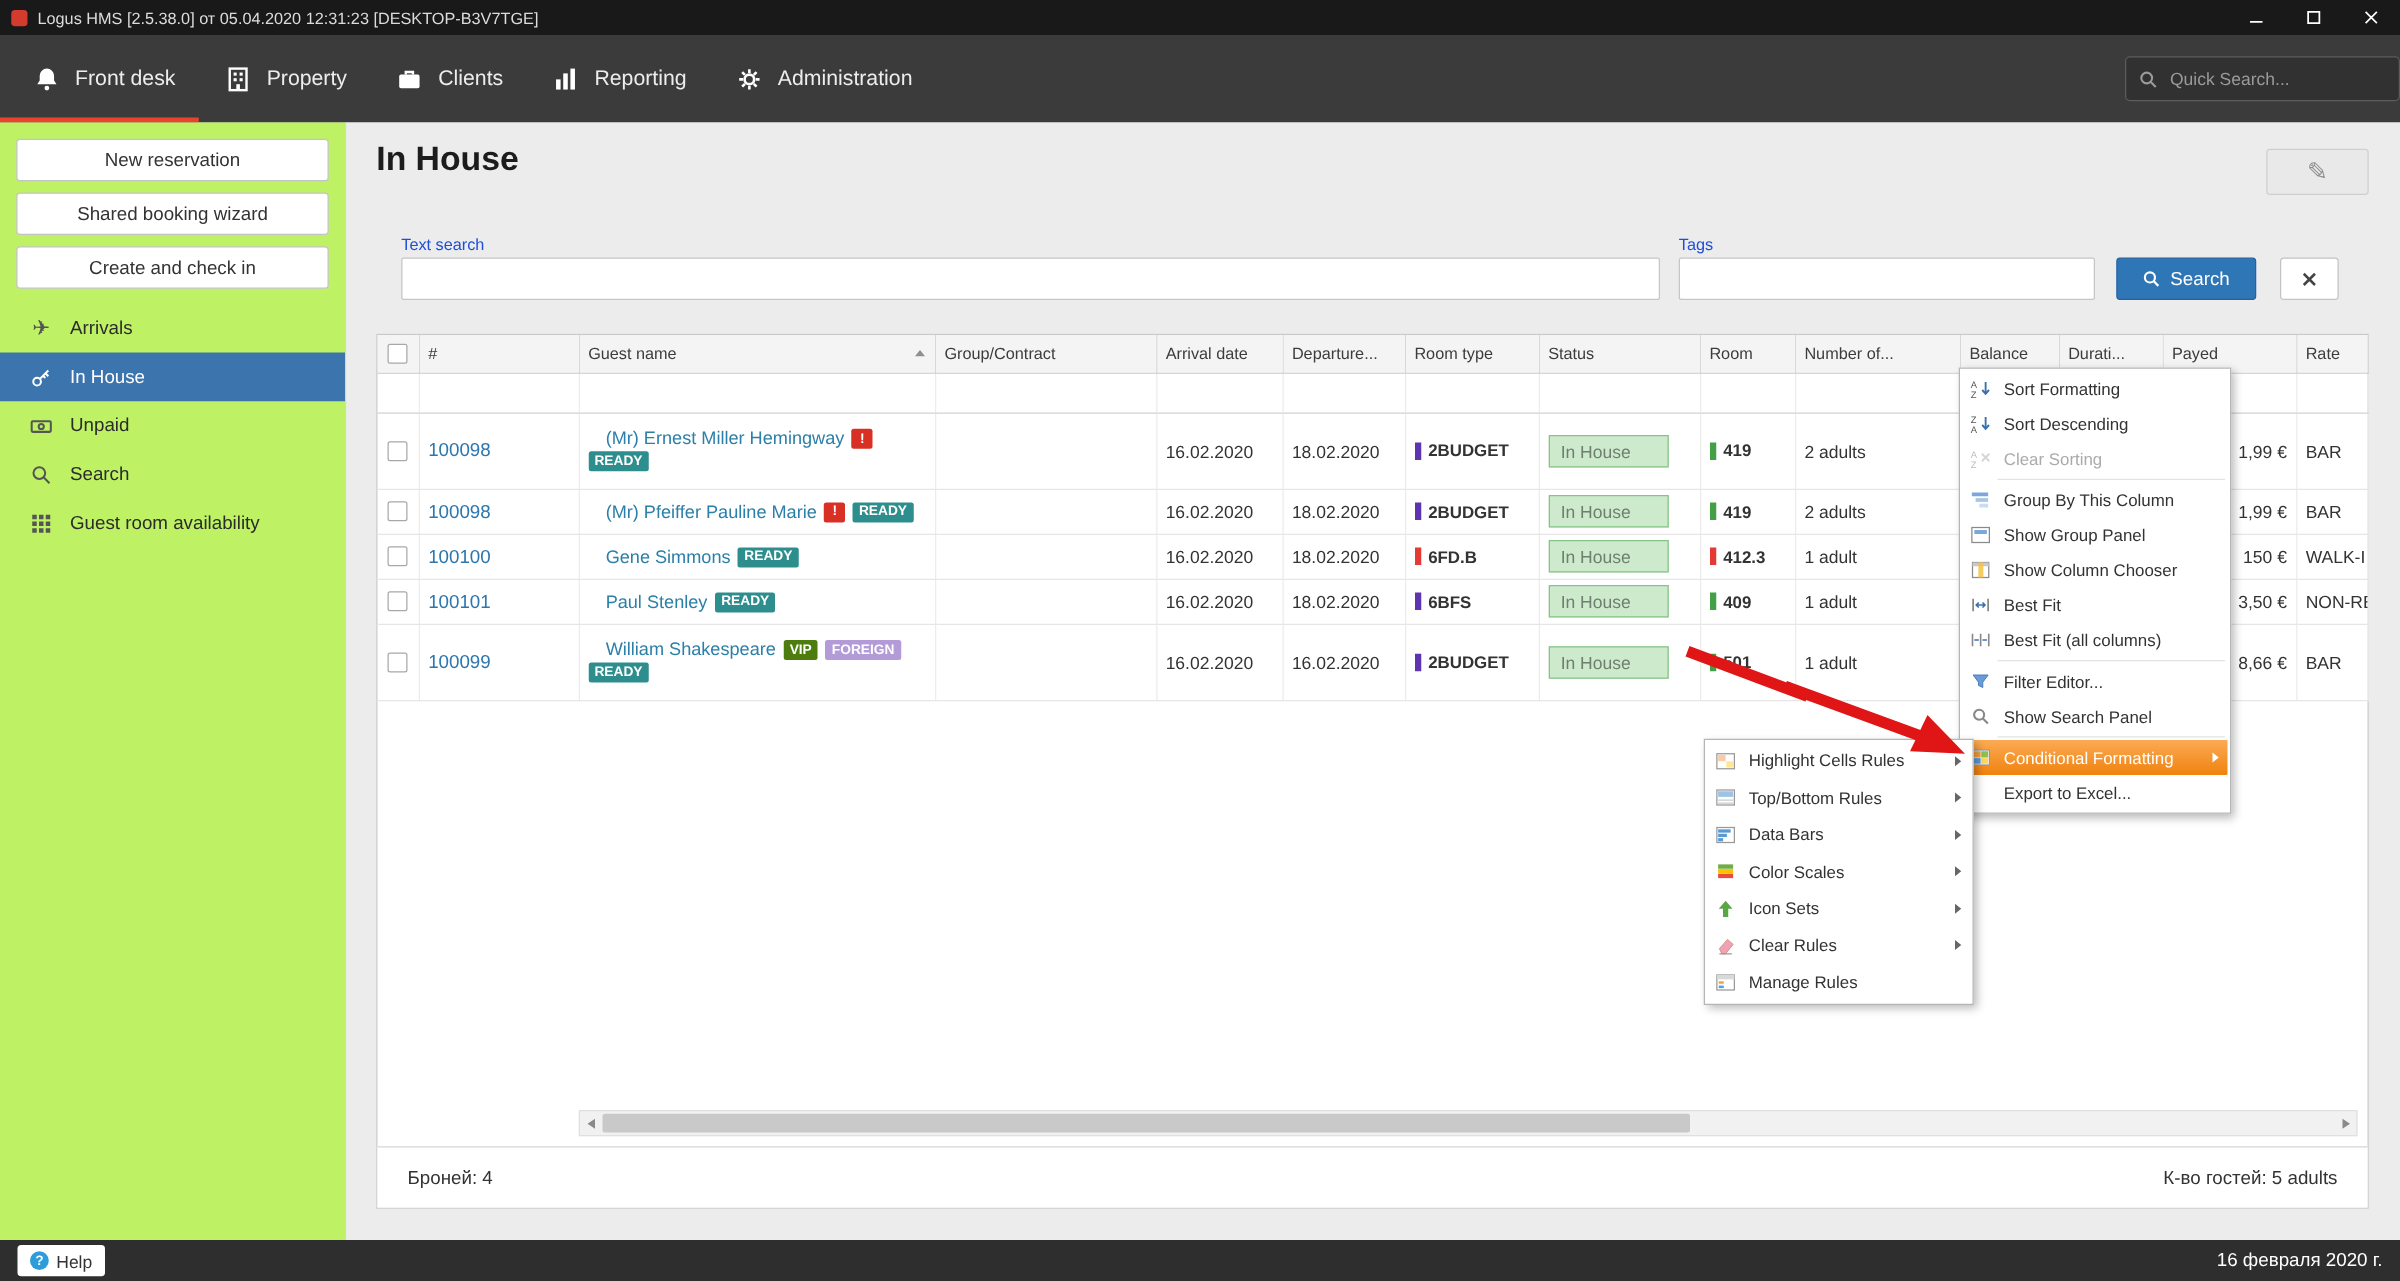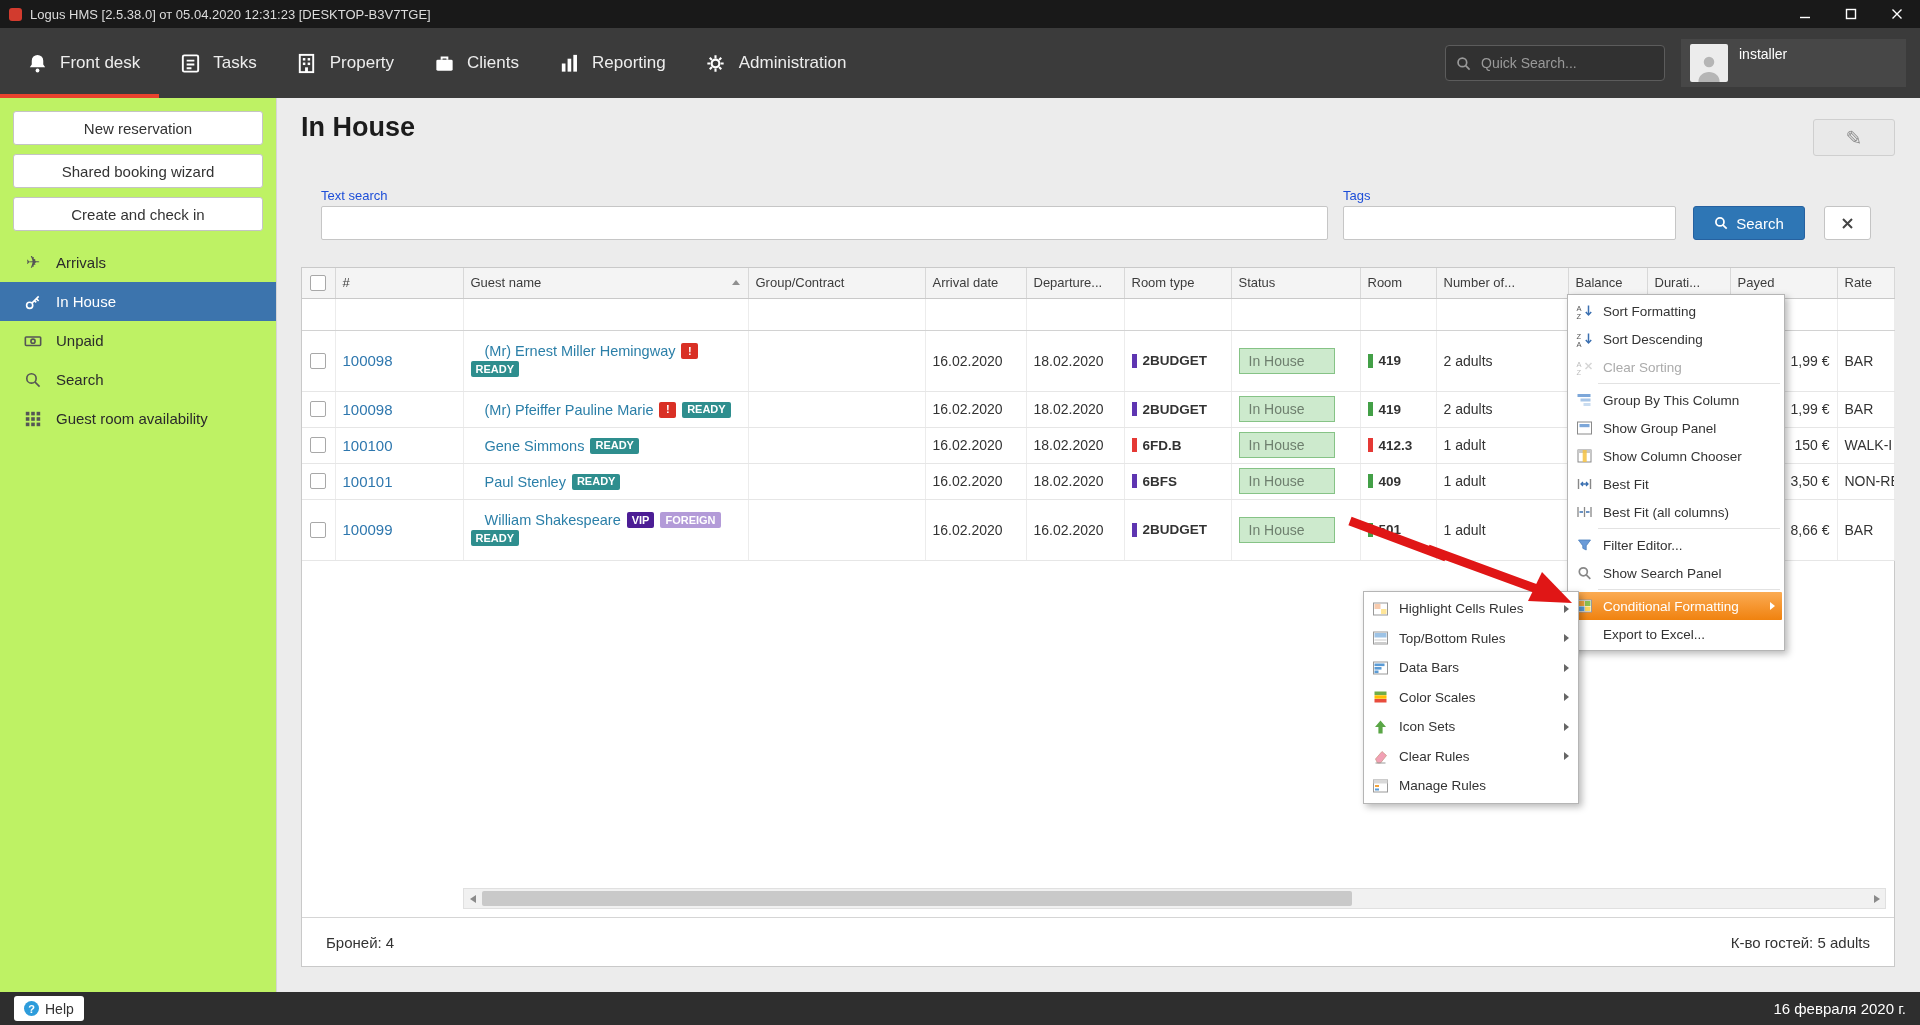--- a/index.html
+++ b/index.html
@@ -61,21 +61,21 @@
   tr.row.h2 td { height:61px; }
   .cb { width:16px; height:16px; background:#fff; border:1px solid #a8a8a8; border-radius:2px; margin:0 auto; }
   .sort-up { display:inline-block; width:0; height:0; border-left:4px solid transparent; border-right:4px solid transparent; border-bottom:5px solid #8f8f8f; position:absolute; right:8px; top:12px; }
   a.id-link { color:#2e77ae; font-size:15px; text-decoration:none; cursor:pointer; }
   a.name-link { color:#2b7fa8; font-size:14.5px; text-decoration:none; cursor:pointer;margin-left:14px; }
   .g-line { display:flex; align-items:center; gap:6px; margin:3px 0 2px; }
   .g-line2 { display:flex; gap:6px; margin-bottom:4px; }
   .badge { font-size:11px; font-weight:bold; color:#fff; padding:2.5px 5px; border-radius:2px; line-height:1; }
   .b-ready { background:#2e8e8e; }
   .b-alert { background:#d93025; padding:2.5px 6.5px; }
-  .b-vip { background:#4c1d95; }
+  .b-vip { background:#4d7c0f; }
   .b-foreign { background:#b39bd8; }
   .status-pill { display:inline-block; width:96px; padding:4px 0 4px 9px; background:#cdeacd; border:1px solid #86c386; color:#6e7f6e; font-size:14px; }
   .cellflex { display:flex; align-items:center; gap:6px; }
   .cbar { width:5px; height:14px; flex:0 0 5px; }
   .cbar.purple { background:#5e35b1; }
   .cbar.red { background:#e53935; }
   .cbar.green { background:#43a047; }
   .bold { font-weight:bold; font-size:13.5px; }
   .c-payed { text-align:right; }
   
@@ -141,29 +141,20 @@
           <svg viewBox="0 0 24 24">
             <path d="M12 3a6 6 0 0 0-6 6v4l-2 3h16l-2-3V9a6 6 0 0 0-6-6z"></path>
             <circle cx="12" cy="19.3" r="2"></circle>
           </svg>
         </span>
       <span>Front desk</span>
     </div>
     <div class="nav-item">
       <span class="nav-ic">
           <svg viewBox="0 0 24 24">
-            <rect x="4" y="3.5" width="16" height="17" rx="1.5" fill="none" stroke="#fff" stroke-width="2"></rect>
-            <path d="M8 9h8M8 13h8M8 17h5" stroke="#fff" stroke-width="2" fill="none"></path>
-          </svg>
-        </span>
-      <span>Tasks</span>
-    </div>
-    <div class="nav-item">
-      <span class="nav-ic">
-          <svg viewBox="0 0 24 24">
             <rect x="5" y="3" width="14" height="18" fill="none" stroke="#fff" stroke-width="2"></rect>
             <rect x="8.2" y="6.3" width="2.6" height="2.6"></rect>
             <rect x="13.2" y="6.3" width="2.6" height="2.6"></rect>
             <rect x="8.2" y="11" width="2.6" height="2.6"></rect>
             <rect x="13.2" y="11" width="2.6" height="2.6"></rect>
             <rect x="10.5" y="16" width="3" height="5"></rect>
           </svg>
         </span>
       <span>Property</span>
     </div>
@@ -194,29 +185,20 @@
           </svg>
         </span>
       <span>Administration</span>
     </div>
     <div class="quick-search">
       <svg viewBox="0 0 16 16">
           <circle cx="6.8" cy="6.8" r="4.6" fill="none" stroke="#9a9a9a" stroke-width="1.8"></circle>
           <path d="M10.3 10.3l4.2 4.2" stroke="#9a9a9a" stroke-width="1.8"></path>
         </svg>
       <input type="text" placeholder="Quick Search..." style="">
-    </div>
-    <div class="user-box">
-      <div class="avatar">
-          <svg viewBox="0 0 24 24">
-            <circle cx="12" cy="8" r="4.2"></circle>
-            <path d="M3.5 24c0-5 3.8-8 8.5-8s8.5 3 8.5 8z"></path>
-          </svg>
-        </div>
-      <div class="user-name">installer</div>
     </div>
   </div>
 
   <div class="sidebar">
     <div class="side-btn">New reservation</div>
     <div class="side-btn">Shared booking wizard</div>
     <div class="side-btn">Create and check in</div>
     <div class="side-menu">
       <div class="side-item">
         <span class="si-icon">

